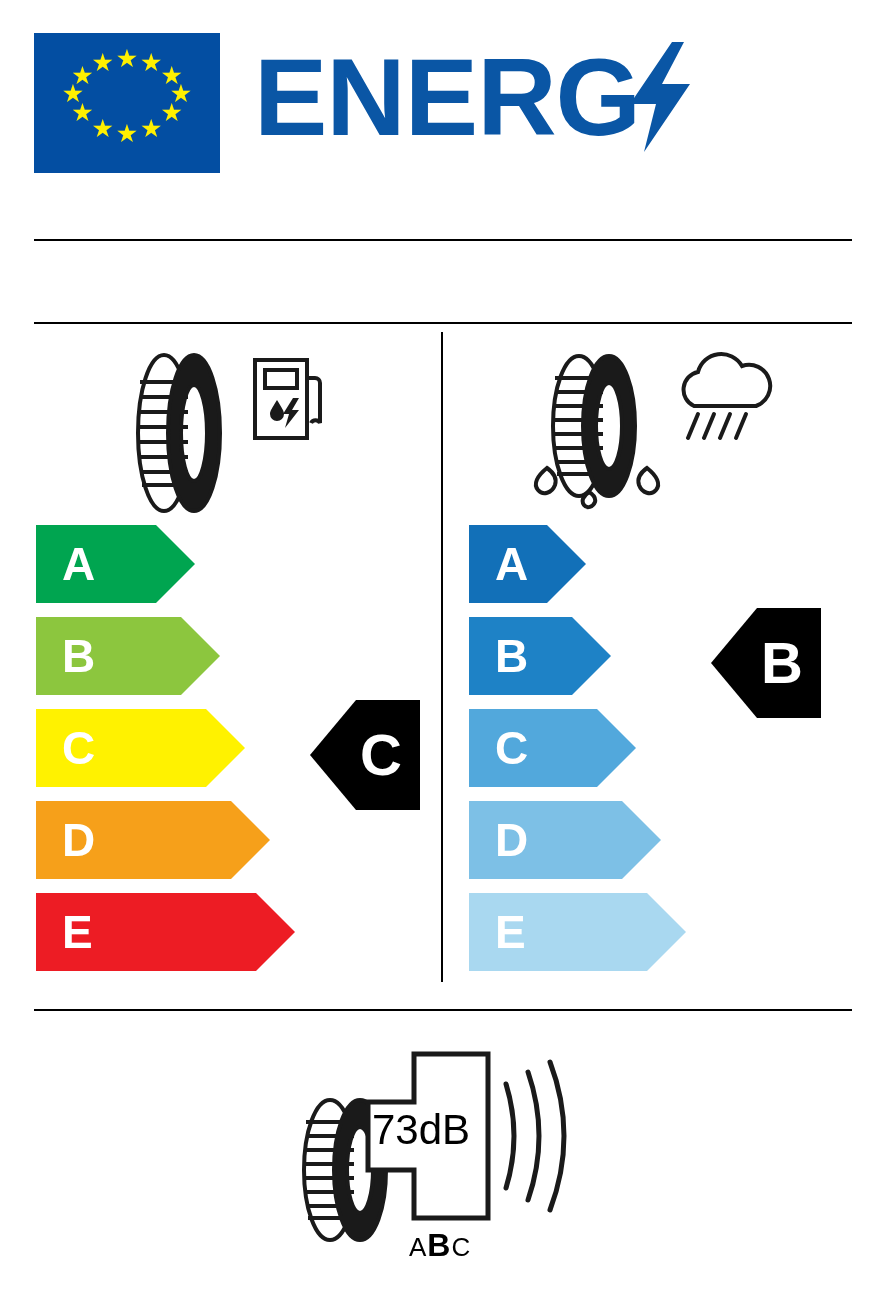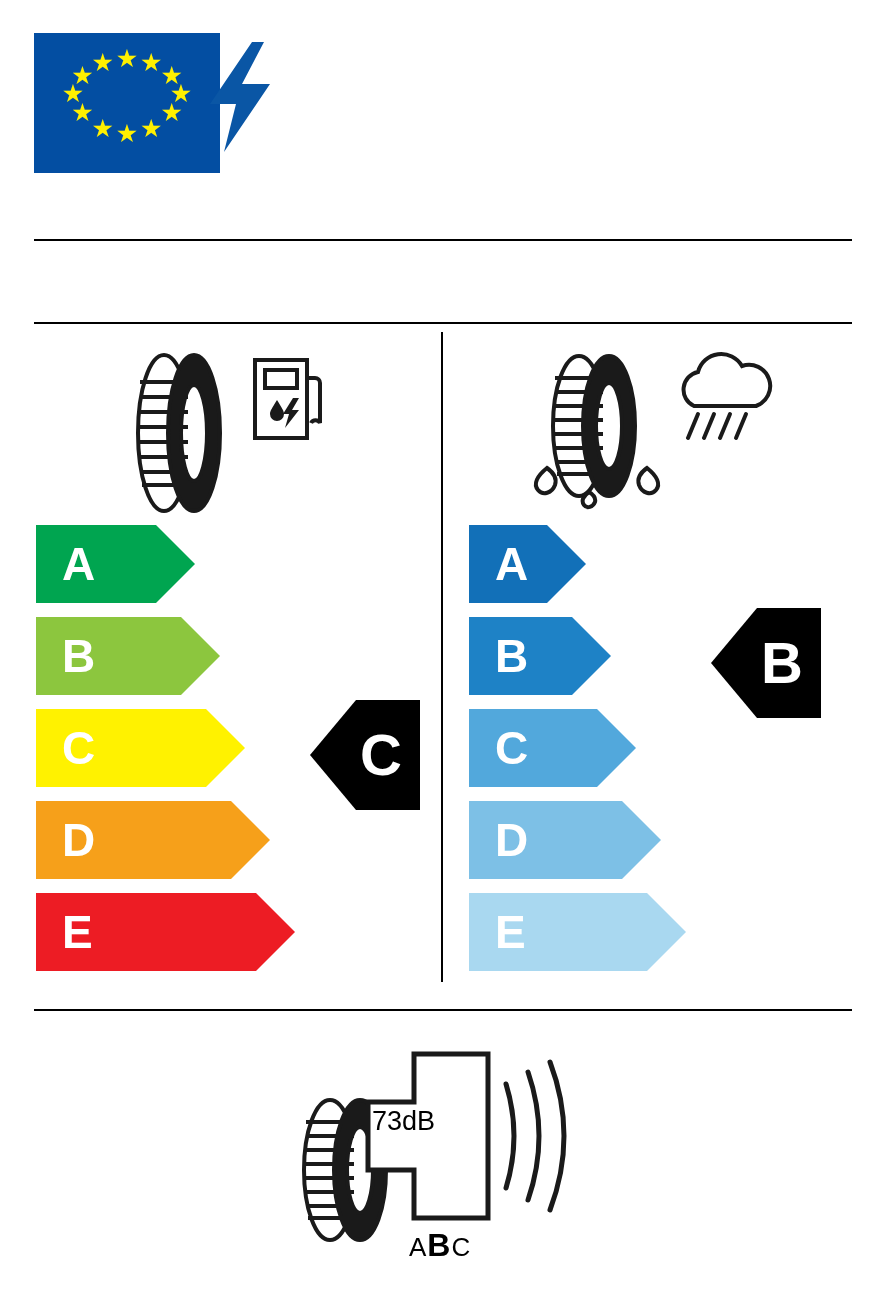--- a/index.html
+++ b/index.html
@@ -157,21 +157,21 @@
   .icon-fuel-pump  { position: absolute; left: 249px; top: 356px; }
   .icon-grip-tyre  { position: absolute; left: 527px; top: 352px; }
   .icon-rain       { position: absolute; left: 672px; top: 352px; }
   .icon-noise      { position: absolute; left: 288px; top: 1040px; }
 
   
   .noise-db {
     position: absolute;
     left: 372px;
     top: 1106px;
-    font-size: 27px;
+    font-size: 42px;
     color: #000;
     font-family: "Liberation Sans", sans-serif;
   }
   .noise-classes {
     position: absolute;
     left: 409px;
     top: 1227px;
     font-size: 26px;
     color: #000;
     letter-spacing: 1px;
@@ -191,20 +191,21 @@
       <span class="star" style="left:79%;  top:43%;">★</span>
       <span class="star" style="left:74%;  top:57%;">★</span>
       <span class="star" style="left:63%;  top:68%;">★</span>
       <span class="star" style="left:50%;  top:72%;">★</span>
       <span class="star" style="left:37%;  top:68%;">★</span>
       <span class="star" style="left:26%;  top:57%;">★</span>
       <span class="star" style="left:21%;  top:43%;">★</span>
       <span class="star" style="left:26%;  top:30%;">★</span>
       <span class="star" style="left:37%;  top:21%;">★</span>
     </div>
+    <div class="energ-word">ENERG</div>
     <div class="bolt-svg">
       <svg width="70" height="110" viewBox="0 0 70 110">
         <polygon points="48,0 6,62 32,62 20,110 66,42 38,42 60,0" fill="#0A56A5"></polygon>
       </svg>
     </div>
   </div>
 
   <div class="rule rule-brand"></div>
   <div class="rule rule-top"></div>
   <div class="divider-v"></div>

